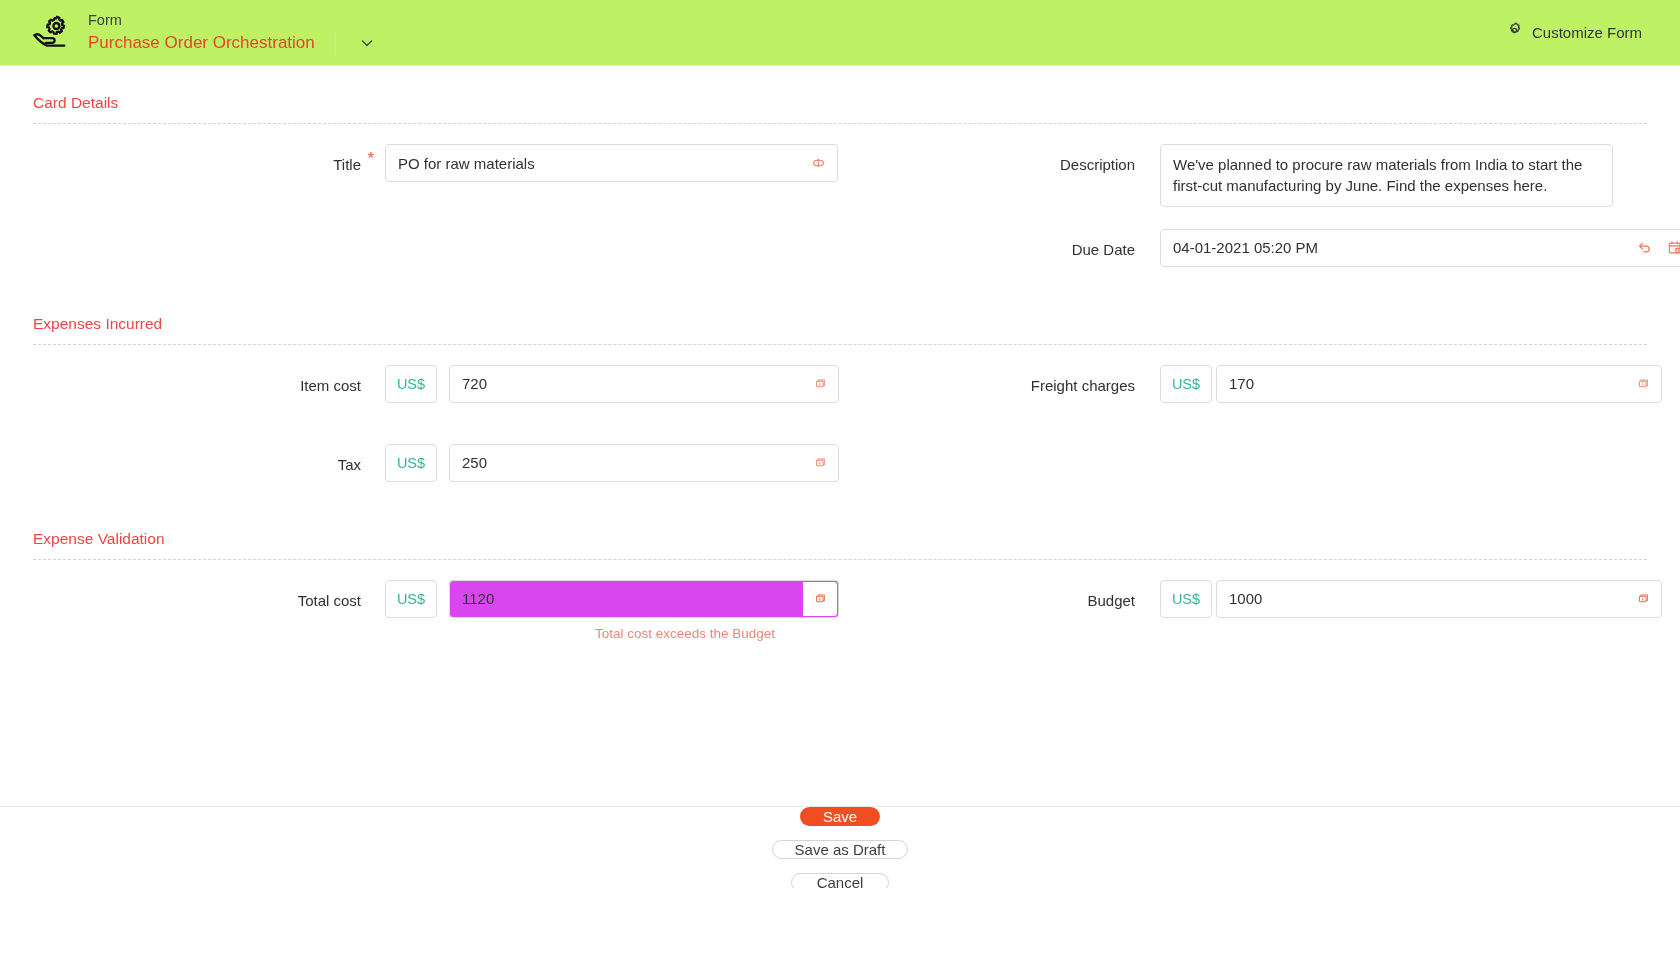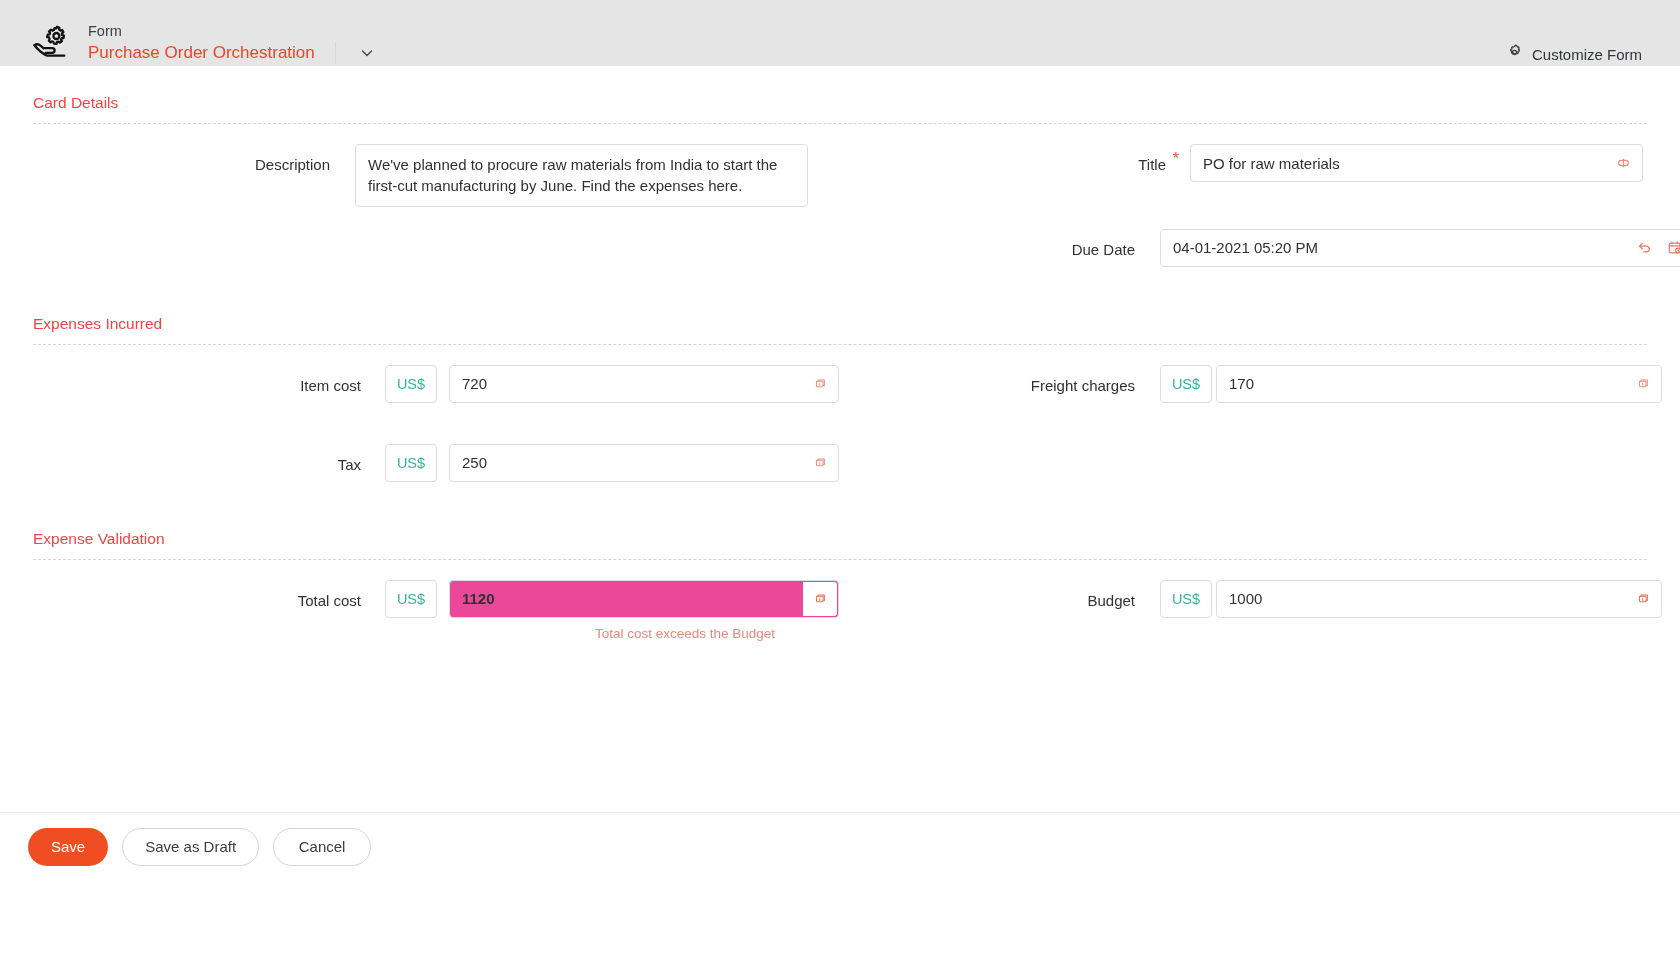--- a/index.html
+++ b/index.html
@@ -13,24 +13,24 @@
   body {
     font-family: "Liberation Sans", sans-serif;
     background: #ffffff;
     color: #2f3132;
     -webkit-font-smoothing: antialiased;
   }
 
   
   .app-header {
     height: 66px;
-    background: #e5e5e5;
+    background: #bef264;
     border-bottom: 1px solid #e4e4e4;
     display: flex;
-    align-items: flex-end;
+    align-items: center;
     padding: 0 24px 0 28px;
   }
   .header-left {
     display: flex;
     align-items: center;
     gap: 16px;
   }
   .brand-icon {
     width: 44px;
     height: 44px;
@@ -208,23 +208,22 @@
     justify-content: center;
     font-size: 14.5px;
     color: #35b49a;
     margin-right: 4px;
     flex: none;
     cursor: pointer;
   }
 
   
   .input-box.error {
-    background: #ec4899;
+    background: #d946ef;
     border-color: #dcdcdc;
-    font-weight: bold;
   }
   .input-box.error .icon-slot-bg {
     position: absolute;
     right: 1px; top: 1px; bottom: 1px;
     width: 34px;
     background: #fff;
     border-radius: 0 3px 3px 0;
   }
   .error-msg {
     font-size: 13.5px;
@@ -245,29 +244,30 @@
   }
   .date-icons .ico { width: 17px; height: 17px; display:flex; align-items:center; justify-content:center; cursor:pointer; }
 
   
   .row-gap-1 { height: 22px; }
   .row-gap-2 { height: 21px; }
 
   
   .app-footer {
     position: absolute;
-    left: 0; bottom: 8px;
+    left: 0; bottom: 14px;
     width: 1680px;
     height: 68px;
     background: #fff;
     border-top: 1px solid #e7e7e7;
     display: flex;
     align-items: center;
     gap: 14px;
     padding: 0 28px;
+    flex-direction: column;
   }
   .btn {
     height: 38px;
     border-radius: 19px;
     display: inline-flex;
     align-items: center;
     justify-content: center;
     font-size: 15px;
     cursor: pointer;
     padding: 0 22px;
@@ -331,43 +331,43 @@
 
   <div class="section">
     <div class="section-head">
       <span class="section-title">Card Details</span>
       <div class="section-rule"></div>
     </div>
 
     <div class="rows">
       <div class="form-row">
 
-        <div class="col col-right">
-          <div class="field-label">Description</div>
-          <div class="field-wrap">
-            <div class="textarea-box">
-              <span>We've planned to procure raw materials from India to start the first-cut manufacturing by June. Find the expenses here.</span>
-            </div>
-          </div>
-        </div>
-
         <div class="col col-left">
           <div class="field-label">
             <span>Title</span>
             <span class="req-star">*</span>
           </div>
           <div class="field-wrap">
             <div class="input-box w-title">
               <span class="input-value">PO for raw materials</span>
               <span class="trailing-icon">
                 <svg width="15" height="15" viewBox="0 0 18 18" fill="none" stroke="#f08a79" stroke-width="1.4" stroke-linecap="round" stroke-linejoin="round">
                   <rect x="3.2" y="5.8" width="11.6" height="6.4" rx="3.2"></rect>
                   <path d="M9 4.4v9.2"></path>
                 </svg>
               </span>
+            </div>
+          </div>
+        </div>
+
+        <div class="col col-right">
+          <div class="field-label">Description</div>
+          <div class="field-wrap">
+            <div class="textarea-box">
+              <span>We've planned to procure raw materials from India to start the first-cut manufacturing by June. Find the expenses here.</span>
             </div>
           </div>
         </div>
       </div>
 
       <div class="row-gap-1"></div>
 
       <div class="form-row">
         <div class="col col-left"></div>
         <div class="col col-right">

